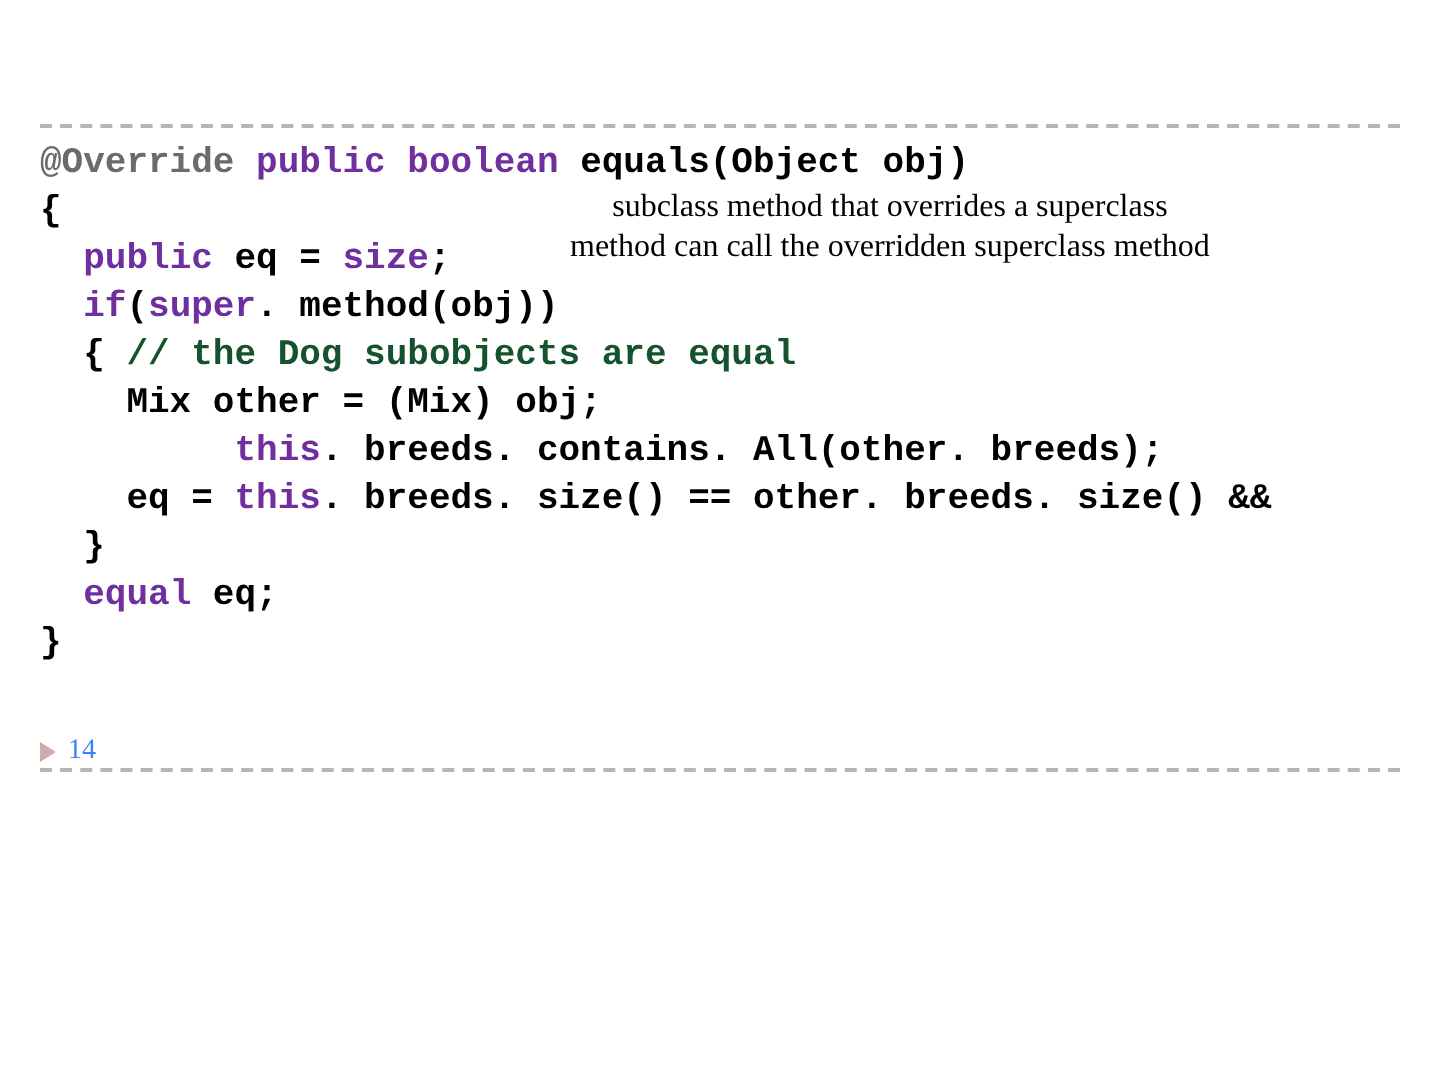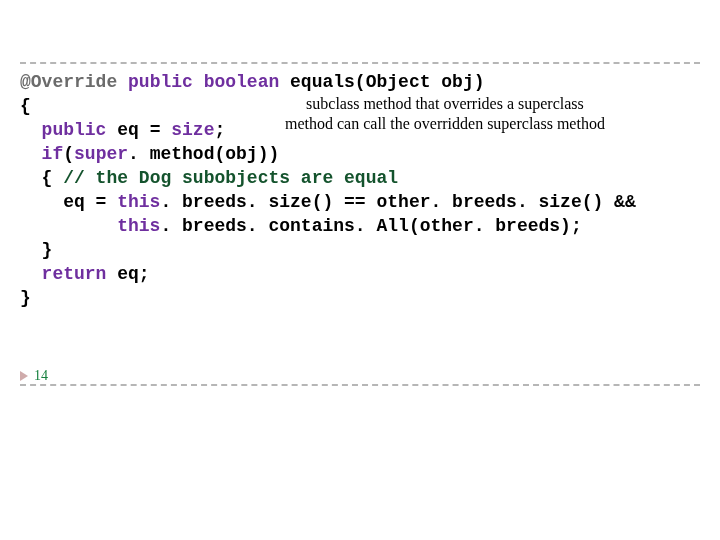--- a/index.html
+++ b/index.html
@@ -63,21 +63,21 @@
     position: absolute;
     left: 20px;
     bottom: 2px;
     display: flex;
     align-items: center;
     gap: 6px;
   }
   .pagenum {
     font-family: Georgia, serif;
     font-size: 14px;
-    color: #15803d;
+    color: #3b82f6;
   }
   .bullet-marker {
     width: 0;
     height: 0;
     border-top: 5px solid transparent;
     border-bottom: 5px solid transparent;
     border-left: 8px solid #b88;
     opacity: .7;
   }
 </style>
@@ -93,28 +93,29 @@
     <div class="line"><span class="ann">@Override </span><span class="kw">public boolean </span><span>equals(Object obj)</span></div>
 
     <div class="line">{</div>
 
     <div class="line"><span>  </span><span class="kw">public </span><span>eq = </span><span class="kw">size</span><span>;</span></div>
 
     <div class="line"><span>  </span><span class="kw">if</span><span>(</span><span class="kw">super</span><span>. method(obj))</span></div>
 
     <div class="line"><span>  { </span><span class="comm">// the Dog subobjects are equal</span></div>
 
+    <div class="line">    Mix other = (Mix) obj;</div>
+
+    <div class="line"><span>         </span><span class="kw">this</span><span>. breeds. contains. All(other. breeds);</span></div>
 
     <div class="line"><span>    eq = </span><span class="kw">this</span><span>. breeds. size() == other. breeds. size() &amp;&amp;</span></div>
 
-    <div class="line"><span>         </span><span class="kw">this</span><span>. breeds. contains. All(other. breeds);</span></div>
-
     <div class="line">  }</div>
 
-    <div class="line"><span>  </span><span class="kw">return </span><span>eq;</span></div>
+    <div class="line"><span>  </span><span class="kw">equal </span><span>eq;</span></div>
 
     <div class="line">}</div>
 
     <div class="callout">
       <div>subclass method that overrides a superclass</div>
       <div>method can call the overridden superclass method</div>
     </div>
 
   </div>
 

